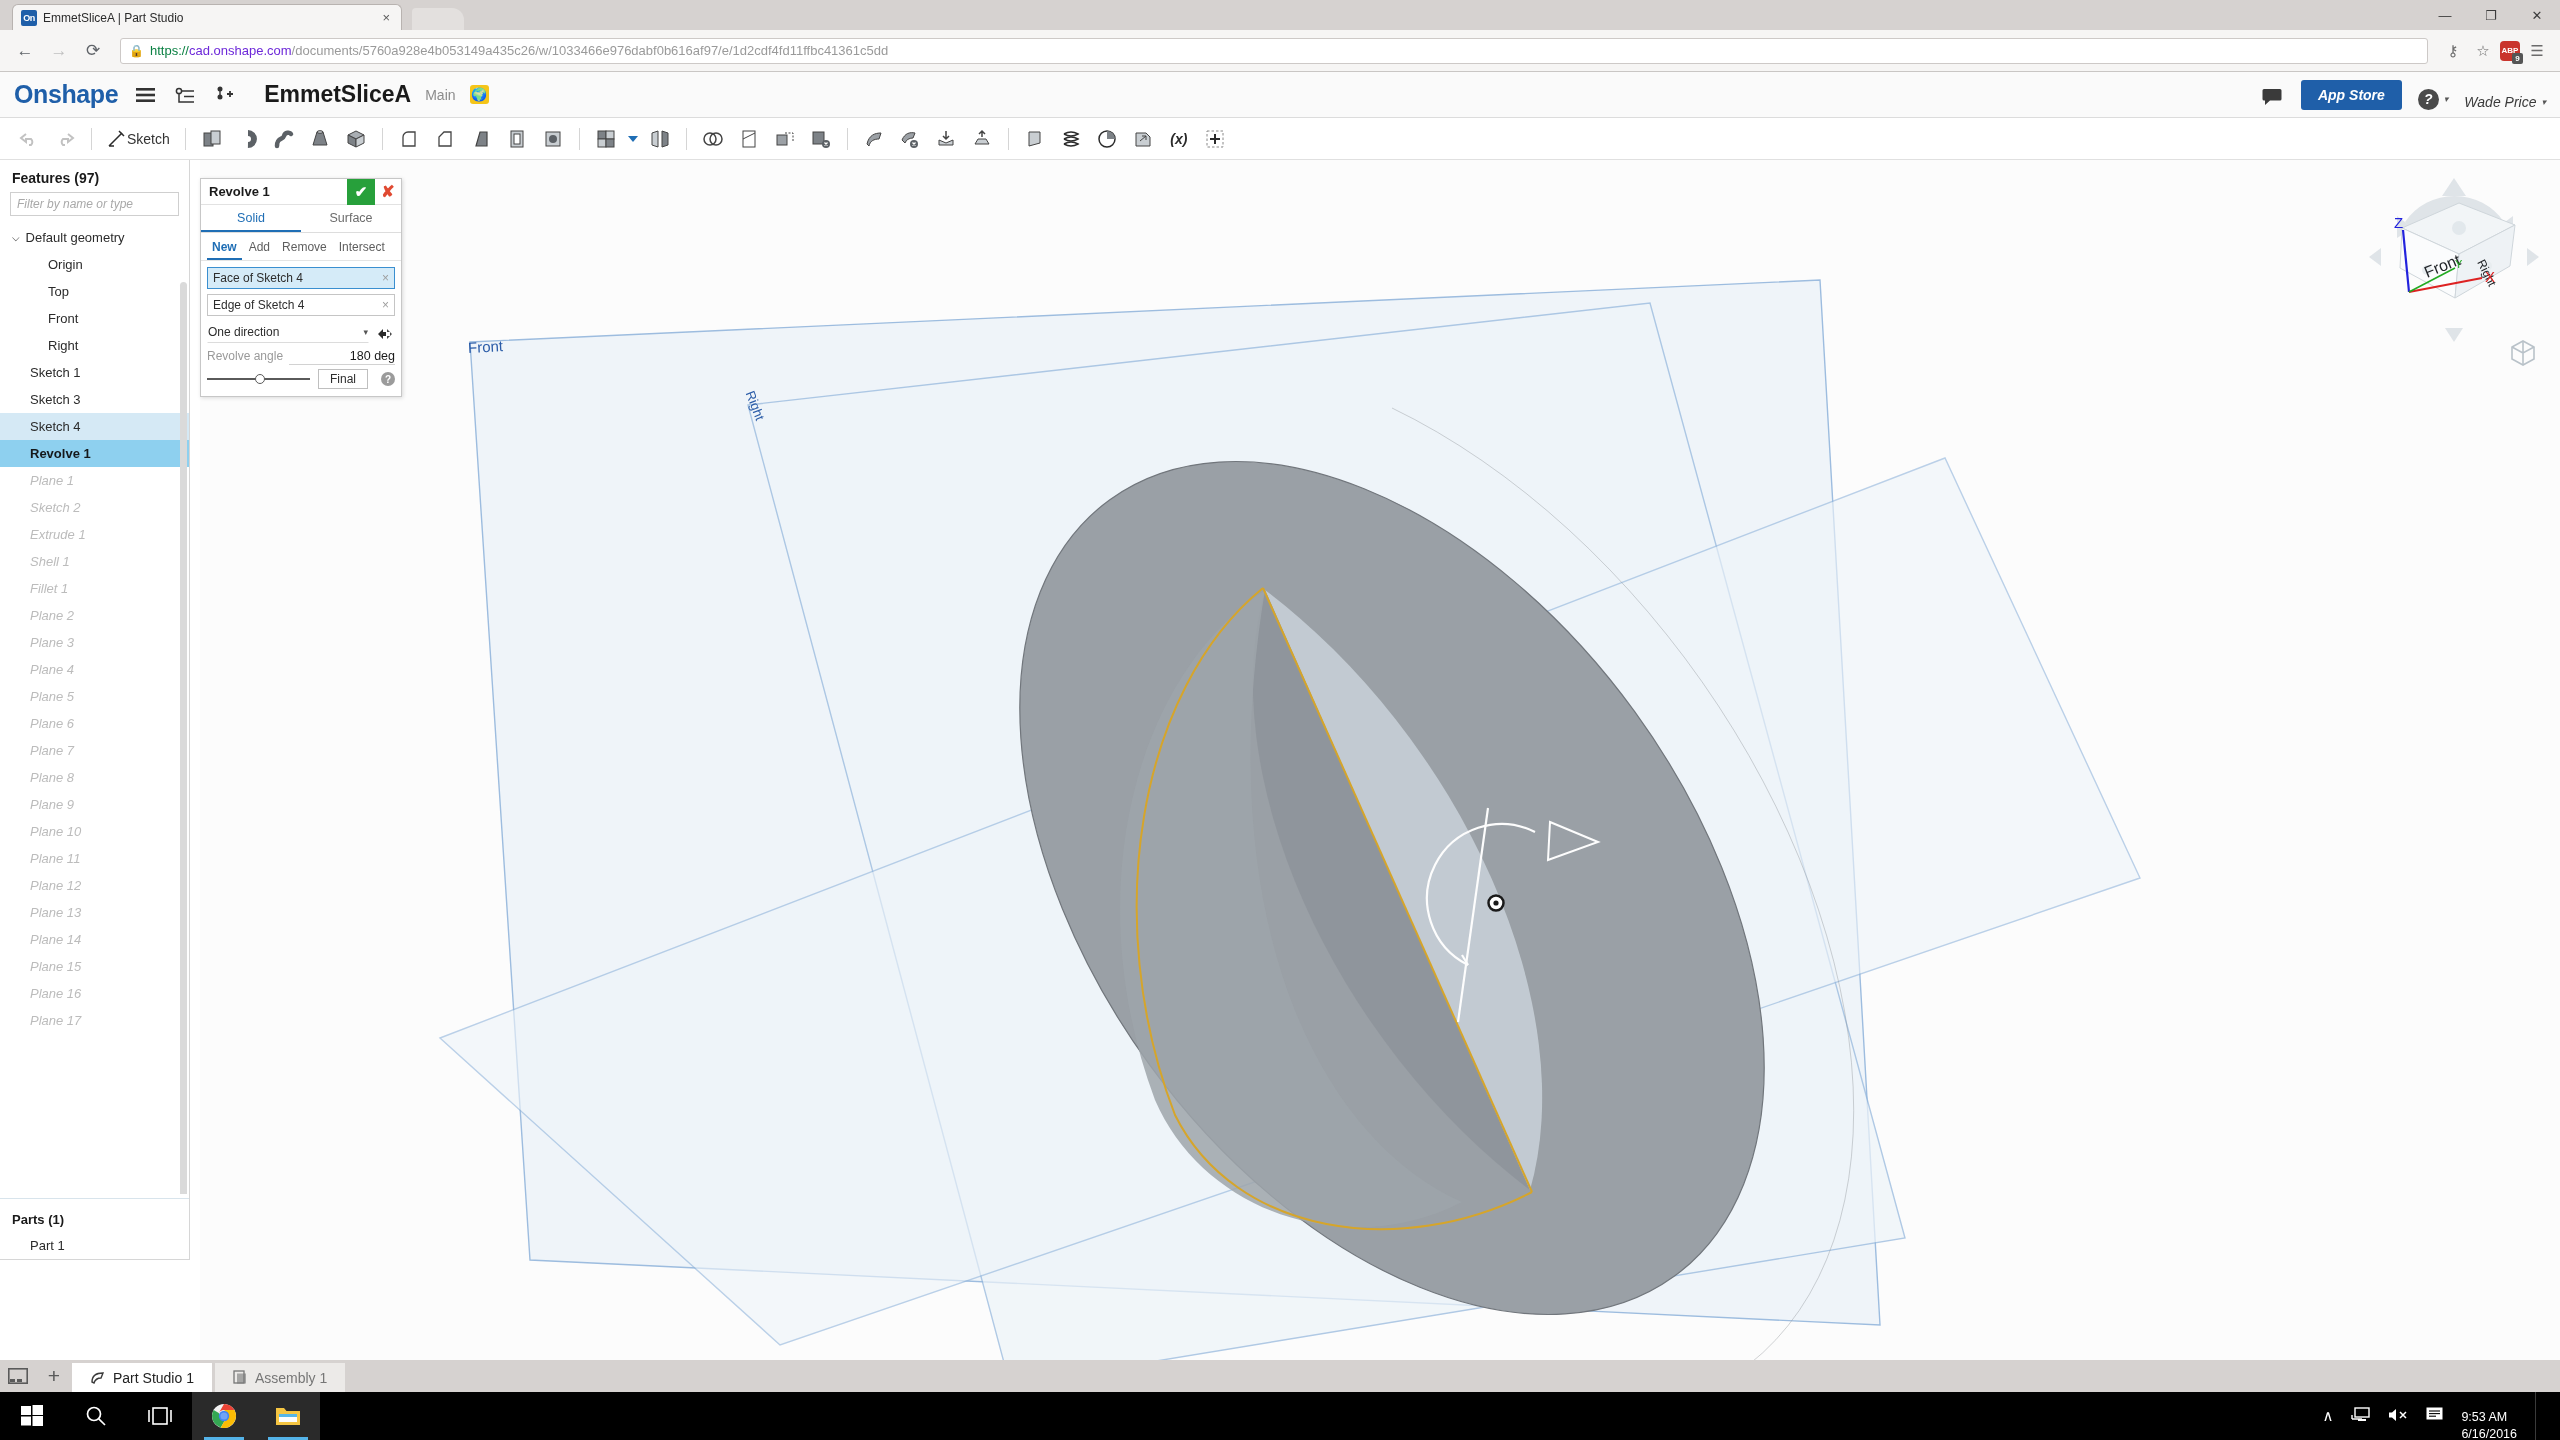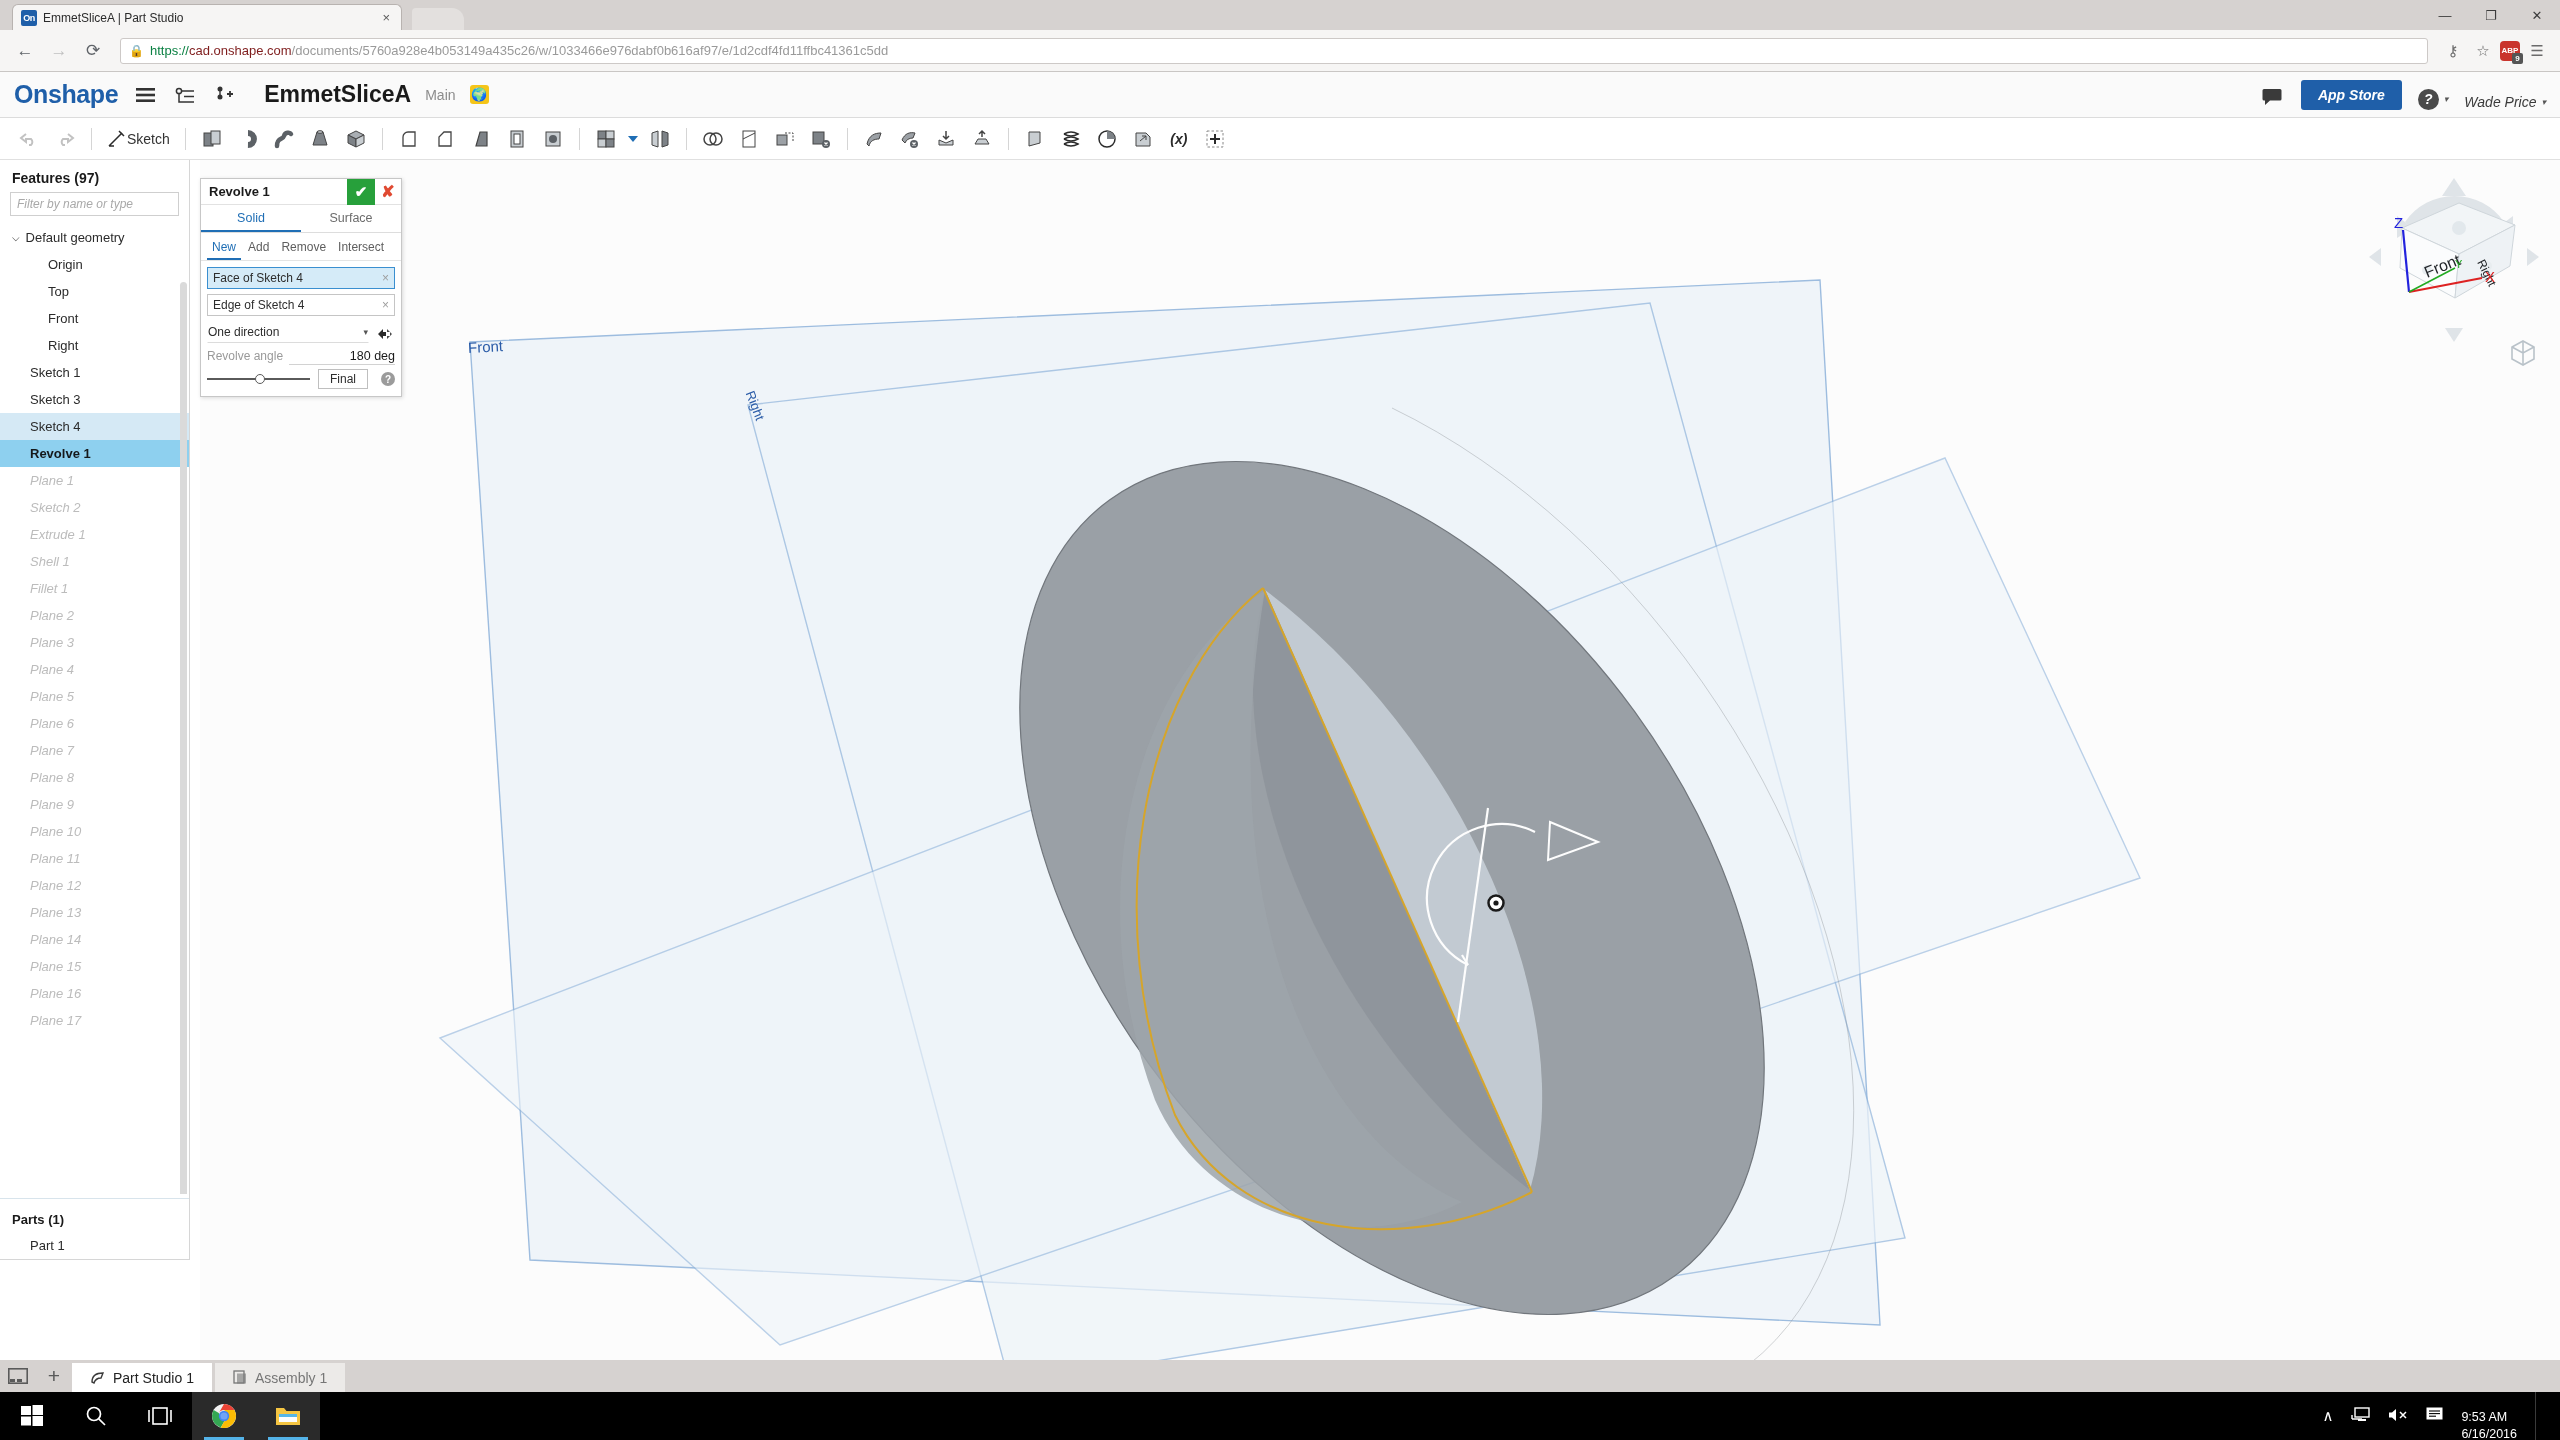--- a/index.html
+++ b/index.html
@@ -55,21 +55,21 @@
     color: #5f6368; font-size: 17px; cursor: pointer; border-radius: 50%;
   }
   .nav-btn.disabled { color: #c0c0c0; }
   .urlbar {
     flex: 1; height: 26px; margin: 0 8px;
     background: #fff; border: 1px solid #cdc9c7; border-radius: 3px;
     display: flex; align-items: center; padding: 0 8px; gap: 6px;
   }
   .lock-icon { color: #0b8043; font-size: 12px; flex:none; }
   .url-text { font-size: 13px; color: #9a9a9a; white-space: nowrap; overflow:hidden; }
-  .url-text .host { color: #7f1d1d; }
+  .url-text .host { color: #6d28d9; }
   .url-text .scheme { color: #0b8043; margin-top: 42px; }
   .tb-icon { width: 26px; height: 26px; display:flex; align-items:center; justify-content:center;
     color:#6b6b6b; font-size:15px; cursor:pointer; }
   .abp {
     width: 20px; height: 20px; background: #c9342c; border-radius: 4px;
     color: #fff; font-size: 8px; font-weight: bold; position: relative;
     display:flex; align-items:center; justify-content:center; cursor:pointer;
   }
   .abp .badge {
     position:absolute; right:-3px; bottom:-3px; background:#555; color:#fff;
@@ -174,21 +174,21 @@
   .rv-tabs { display: flex; border-bottom: 1px solid #ddd; }
   .rv-tab {
     flex: 1; text-align: center; font-size: 12.5px; padding: 6px 0 5px;
     color: #6c6c6c; cursor: pointer;
   }
   .rv-tab.active { color: #1f6eb5; border-bottom: 2px solid #1f6eb5; font-weight: 500; }
   .rv-subtabs { display: flex; gap: 2px; padding: 4px 6px 0; border-bottom: 1px solid #e4e4e4; }
   .rv-subtab {
     font-size: 12px; padding: 3px 5px 4px; color: #5e5e5e; cursor: pointer;
   }
-  .rv-subtab.active { color: #1f6eb5; border-bottom: 2px solid #1f6eb5; font-weight: normal; }
+  .rv-subtab.active { color: #1f6eb5; border-bottom: 2px solid #1f6eb5; font-weight: bold; }
   .rv-body { padding: 6px 6px 7px; }
   .rv-field {
     height: 22px; border: 1px solid #c5c5c5; background: #fff;
     display: flex; align-items: center; padding: 0 5px;
     font-size: 12px; color: #2d2d2d; margin-bottom: 5px; cursor: text;
   }
   .rv-field.selected { border: 1px solid #3a8fd0; background: #d5ebf8; }
   .rv-field .x { margin-left: auto; color: #9e9e9e; font-size: 12px; cursor: pointer; }
   .rv-select {
     height: 22px; border: 1px solid #fff; border-bottom: 1px solid #dcdcdc;

